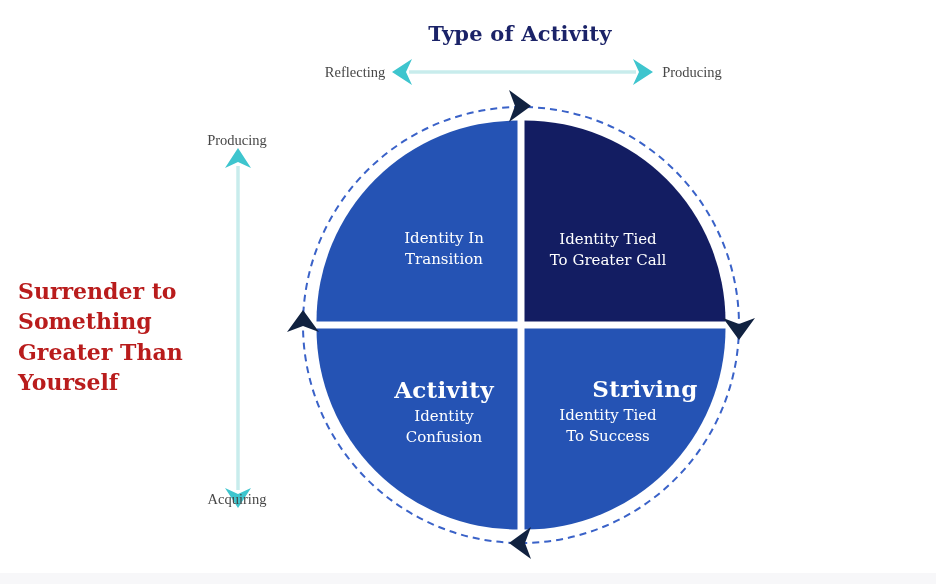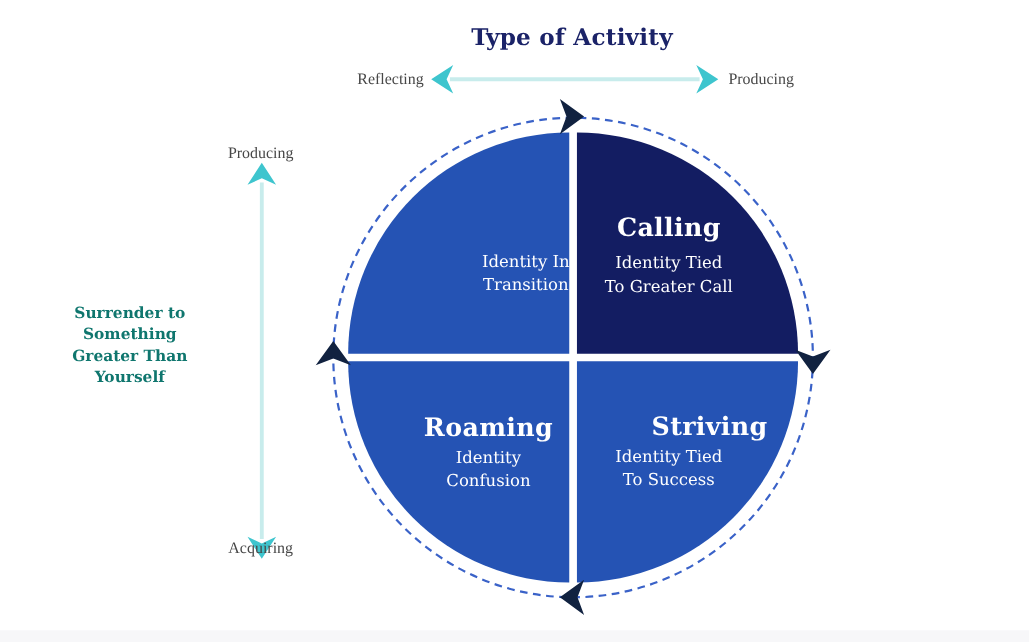--- a/index.html
+++ b/index.html
@@ -27,23 +27,22 @@
     font-family: Liberation Serif, serif;
     font-size: 14.5px; color: #474747;
     text-align: center; width: 120px;
   }
   .label-reflecting { left: 295px; top: 64px; }
   .label-producing  { left: 632px; top: 64px; }
   .label-stewarding { left: 177px; top: 132px; }
   .label-acquiring  { left: 177px; top: 491px; }
   .left-axis-title {
     left: 18px; top: 276px; width: 200px;
-    text-align: center;
-    font-size: 14px; font-weight: bold;
-    color: #0f766e;
+    font-size: 22px; font-weight: bold;
+    color: #b91c1c;
     line-height: 1.38;
     white-space: pre-line;
   }
   .q-title {
     position: absolute;
     transform: translate(-50%, -50%);
     color: #ffffff;
     font-size: 23px; font-weight: bold;
     white-space: nowrap;
     letter-spacing: 0.3px;
@@ -51,21 +50,21 @@
   .q-sub {
     position: absolute;
     transform: translate(-50%, -50%);
     color: #ffffff;
     font-size: 15px; font-weight: 500;
     text-align: center;
     line-height: 1.4;
     white-space: pre-line;
   }
   .qt-seeking  { left: 444px; top: 206px; }
-  .qs-seeking  { left: 444px; top: 249px; margin-left: 34px; }
+  .qs-seeking  { left: 444px; top: 249px; }
   .qt-calling  { left: 608px; top: 207px; }
   .qs-calling  { left: 608px; top: 250px; }
   .qt-roaming  { left: 444px; top: 389px; }
   .qs-roaming  { left: 444px; top: 427px; }
   .qt-striving { left: 608px; top: 388px; margin-left: 37px; }
   .qs-striving { left: 608px; top: 426px; }
 
   .bottom-strip {
     position: absolute; left: 0; right: 0; bottom: 0;
     height: 11px; background: #f7f7f9;
@@ -112,25 +111,24 @@
   <div class="txt gray-label label-stewarding">Producing</div>
   <div class="txt gray-label label-acquiring">Acquiring</div>
   <div class="txt left-axis-title">Surrender to
 Something
 Greater Than
 Yourself</div>
 
   <div class="q-sub qs-seeking">Identity In
 Transition</div>
 
-  <div class="q-title qt-calling">Calling</div>
   <div class="q-sub qs-calling">Identity Tied
 To Greater Call</div>
 
-  <div class="q-title qt-roaming">Roaming</div>
+  <div class="q-title qt-roaming">Activity</div>
   <div class="q-sub qs-roaming">Identity
 Confusion</div>
 
   <div class="q-title qt-striving">Striving</div>
   <div class="q-sub qs-striving">Identity Tied
 To Success</div>
 
   <div class="bottom-strip"></div>
 </div>
 

